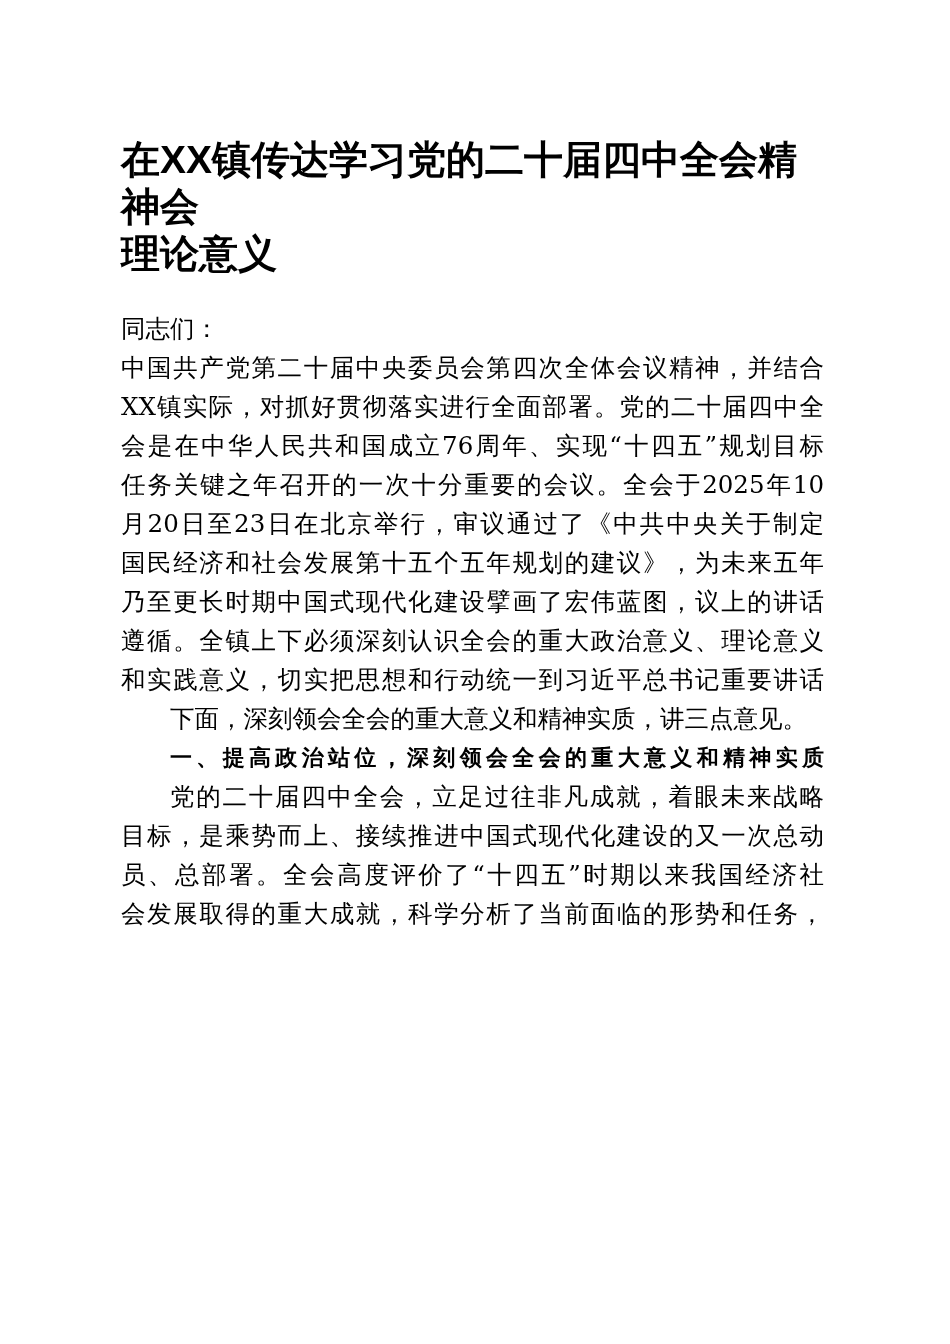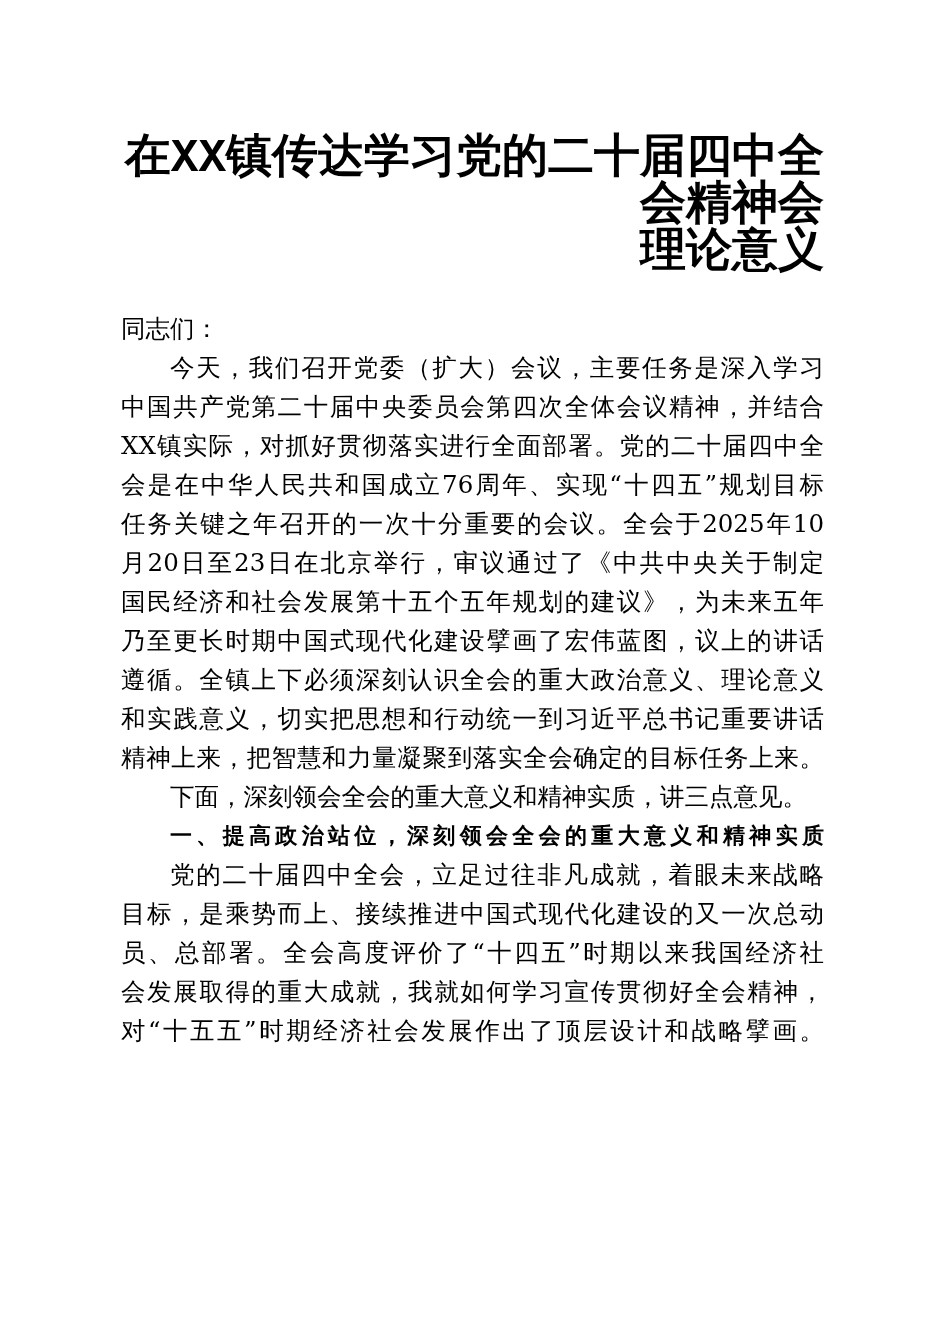--- a/index.html
+++ b/index.html
@@ -1,18 +1,18 @@
 <!DOCTYPE html>
 <html><head>
 <meta charset="utf-8">
 <style>
   html, body { margin: 0; padding: 0; background: #ffffff; }
   body { width: 950px; height: 1344px; position: relative; overflow: hidden; font-family: "DejaVu Serif", "Liberation Serif", serif; color: #000; }
   .page { position: absolute; left: 121px; top: 136px; width: 703px; }
-  .title { text-align: right; font-weight: bold; font-size: 46px; line-height: 47px; margin: 0; font-family: Liberation Mono, monospace; letter-spacing: 0px; }
+  .title { text-align: left; font-weight: bold; font-size: 39px; line-height: 47px; margin: 0; font-family: Liberation Sans, sans-serif; letter-spacing: 0px; }
   .title span { display: block; }
   .body { margin-top: 32px; font-size: 24.5px; line-height: 39px; }
   .line { display: block; white-space: nowrap; text-align: justify; text-align-last: justify; height: 39px; overflow: hidden; }
   .line.last { text-align-last: left; }
   .salutation { text-align-last: left; }
   .indent { padding-left: 49px; }
   .heading { font-family: "DejaVu Sans", "Liberation Sans", sans-serif; font-weight: bold; font-size: 22px; }
 </style>
 </head>
 <body>
@@ -20,42 +20,39 @@
 <div class="page">
   <h1 class="title">
     <span>在XX镇传达学习党的二十届四中全会精神会</span>
     <span>理论意义</span>
   </h1>
 
   <div class="body">
     <span class="line salutation">同志们：</span>
 
     <div>
-      <span class="line indent">今天，我们召开党委（扩大）会议，主要任务是深入学习</span>
       <span class="line">中国共产党第二十届中央委员会第四次全体会议精神，并结合</span>
       <span class="line">XX镇实际，对抓好贯彻落实进行全面部署。党的二十届四中全</span>
       <span class="line">会是在中华人民共和国成立76周年、实现“十四五”规划目标</span>
       <span class="line">任务关键之年召开的一次十分重要的会议。全会于2025年10</span>
       <span class="line">月20日至23日在北京举行，审议通过了《中共中央关于制定</span>
       <span class="line">国民经济和社会发展第十五个五年规划的建议》，为未来五年</span>
       <span class="line">乃至更长时期中国式现代化建设擘画了宏伟蓝图，议上的讲话</span>
       <span class="line">遵循。全镇上下必须深刻认识全会的重大政治意义、理论意义</span>
       <span class="line">和实践意义，切实把思想和行动统一到习近平总书记重要讲话</span>
-      <span class="line">精神上来，把智慧和力量凝聚到落实全会确定的目标任务上来。</span>
     </div>
 
     <div>
       <span class="line indent last">下面，深刻领会全会的重大意义和精神实质，讲三点意见。</span>
     </div>
 
     <div>
       <span class="line indent heading">一、提高政治站位，深刻领会全会的重大意义和精神实质</span>
     </div>
 
     <div>
       <span class="line indent">党的二十届四中全会，立足过往非凡成就，着眼未来战略</span>
       <span class="line">目标，是乘势而上、接续推进中国式现代化建设的又一次总动</span>
       <span class="line">员、总部署。全会高度评价了“十四五”时期以来我国经济社</span>
-      <span class="line">会发展取得的重大成就，我就如何学习宣传贯彻好全会精神，</span>
-      <span class="line">对“十五五”时期经济社会发展作出了顶层设计和战略擘画。</span>
+      <span class="line">会发展取得的重大成就，科学分析了当前面临的形势和任务，</span>
     </div>
   </div>
 </div>
 
 </body></html>

